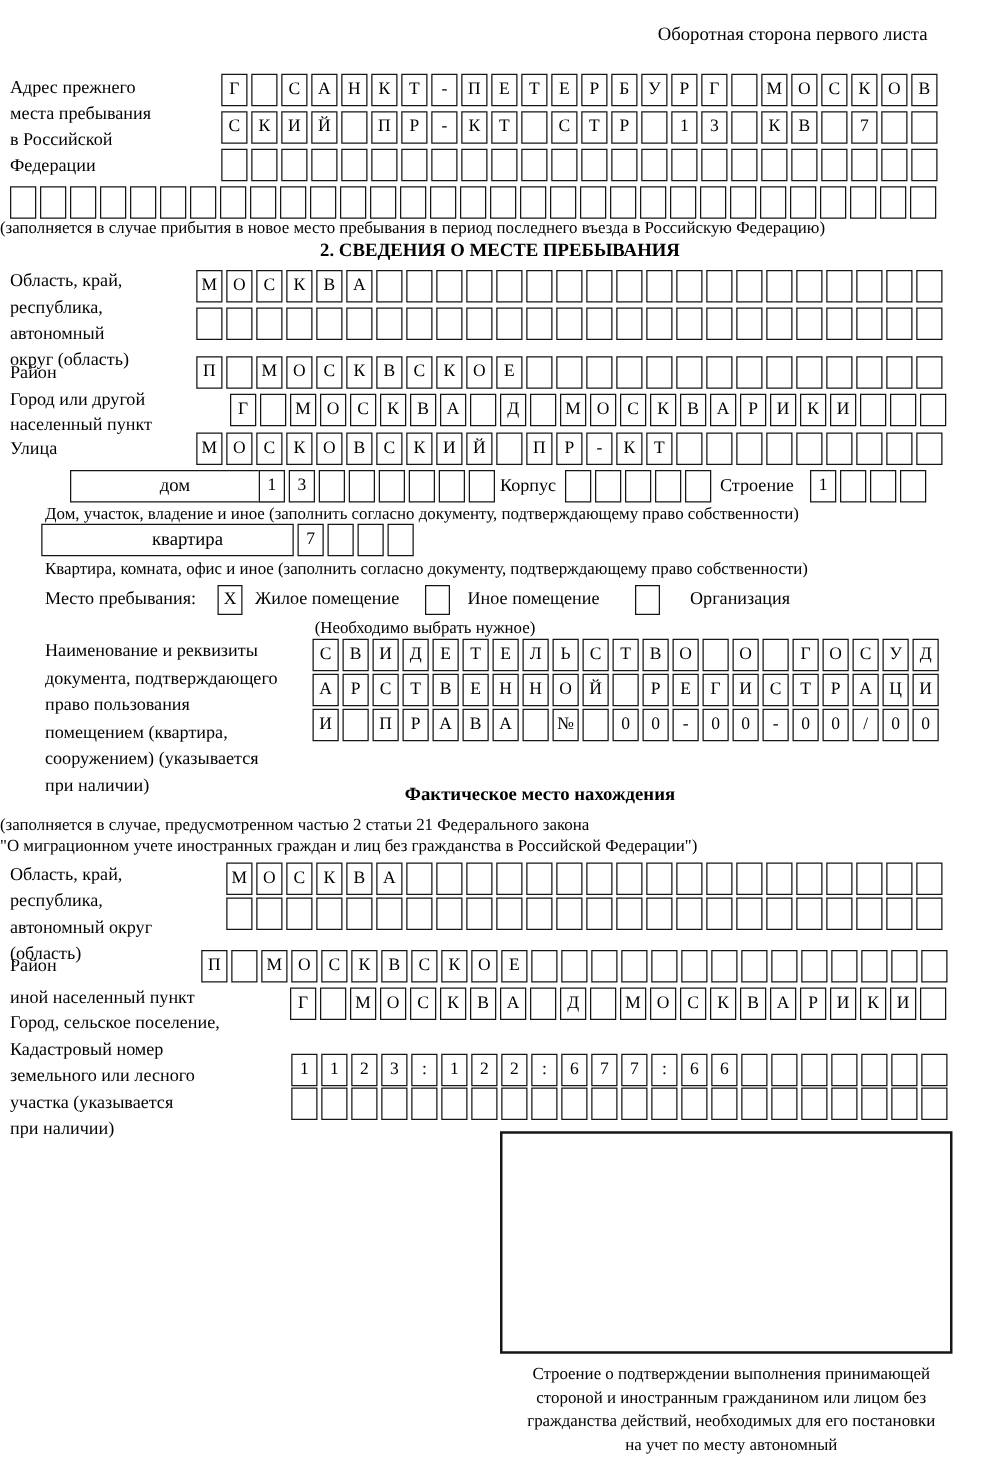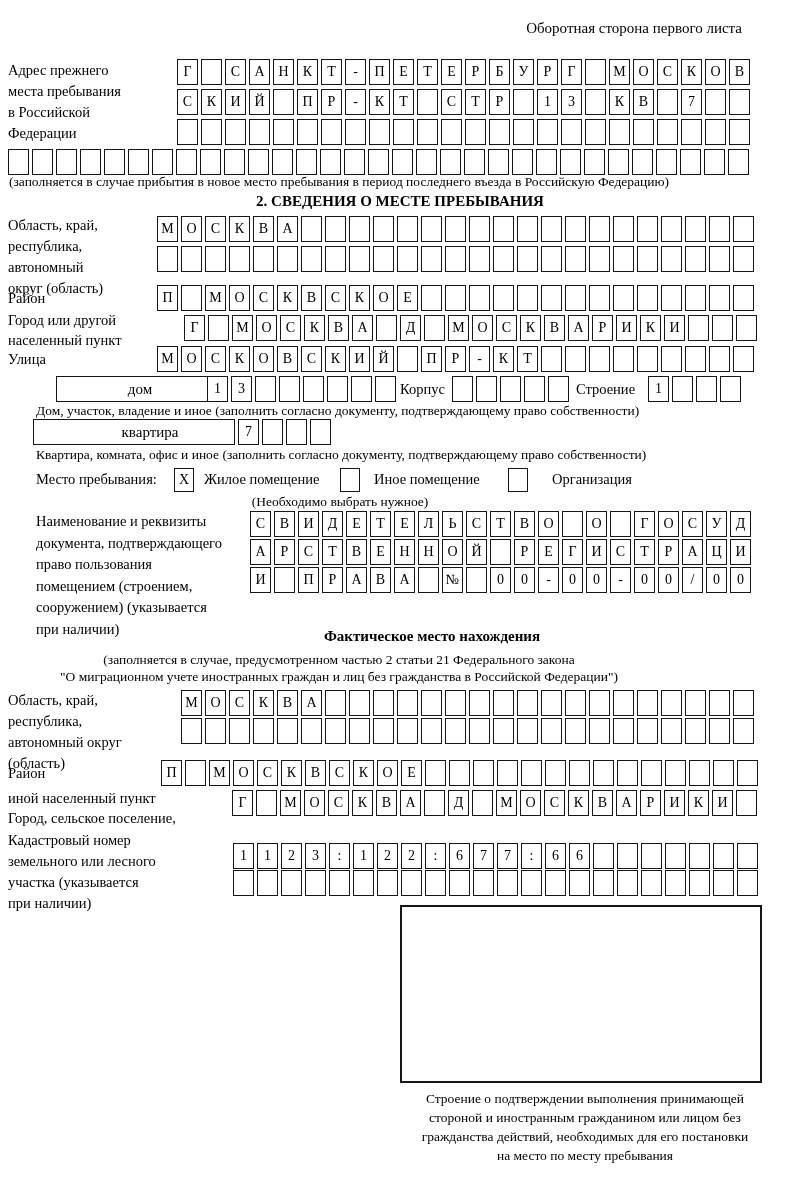--- a/index.html
+++ b/index.html
@@ -3,21 +3,21 @@
 <meta charset="utf-8">
 <style>
   html,body{margin:0;padding:0;background:#fff;}
   .page{position:relative;width:800px;height:1180px;background:#fff;color:#000;
         font-family:"Liberation Serif",serif;overflow:hidden;}
   .lbl{position:absolute;font-size:14.5px;line-height:21px;}
   .lbl20{line-height:20px;}
   .boxrow{position:absolute;display:flex;gap:3px;}
   .cell{width:21px;height:26px;border:1.5px solid #161616;box-sizing:border-box;
         display:flex;align-items:center;justify-content:center;font-size:14px;background:#fff;}
-  .note{position:absolute;left:0;width:678px;text-align:center;font-size:13.5px;}
+  .note{position:absolute;left:0;width:678px;text-align:left;font-size:13.5px;}
   .hbold{position:absolute;left:0;width:800px;text-align:center;font-weight:bold;font-size:15px;}
   .wbox{position:absolute;height:26px;border:1.5px solid #161616;box-sizing:border-box;
         display:flex;align-items:center;justify-content:center;font-size:15px;}
   .cb{position:absolute;width:20px;height:24px;border:1.5px solid #161616;box-sizing:border-box;
       display:flex;align-items:center;justify-content:center;font-size:14px;}
   .inl{position:absolute;font-size:14.5px;}
   #hdr{position:absolute;top:20px;right:58px;font-size:15px;}
   #prevlbl{left:8px;top:60px;width:130px;}
   #pr1{left:177px;top:59px;} #pr2{left:177px;top:89px;} #pr3{left:177px;top:119px;} #pr4{left:8px;top:149px;}
   #prevnote{top:174px;}
@@ -372,21 +372,21 @@
   <div class="cb" id="cb2"></div>
   <div class="inl" id="opt2">Иное помещение</div>
   <div class="cb" id="cb3"></div>
   <div class="inl" id="opt3">Организация</div>
   <div id="neednote">(Необходимо выбрать нужное)</div>
 
   <div class="lbl" id="doclbl">
     <div>Наименование и реквизиты</div>
     <div>документа, подтверждающего</div>
     <div>право пользования</div>
-    <div>помещением (строением,</div>
+    <div>помещением (квартира,</div>
     <div>сооружением) (указывается</div>
     <div>при наличии)</div>
   </div>
   <div class="boxrow" id="docr1">
       <div class="cell">С</div>
       <div class="cell">В</div>
       <div class="cell">И</div>
       <div class="cell">Д</div>
       <div class="cell">Е</div>
       <div class="cell">Т</div>
@@ -627,16 +627,16 @@
       <div class="cell"></div>
       <div class="cell"></div>
       <div class="cell"></div>
     </div>
 
   <div id="stamp"></div>
   <div id="stampnote">
     <div>Строение о подтверждении выполнения принимающей</div>
     <div>стороной и иностранным гражданином или лицом без</div>
     <div>гражданства действий, необходимых для его постановки</div>
-    <div>на место по месту пребывания</div>
+    <div>на учет по месту автономный</div>
   </div>
 
 </div>
 
 </body></html>

